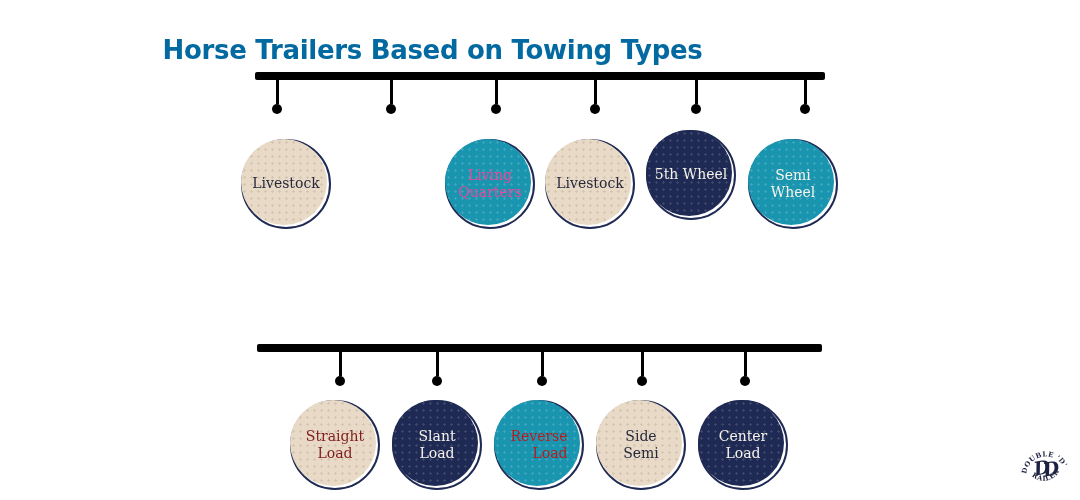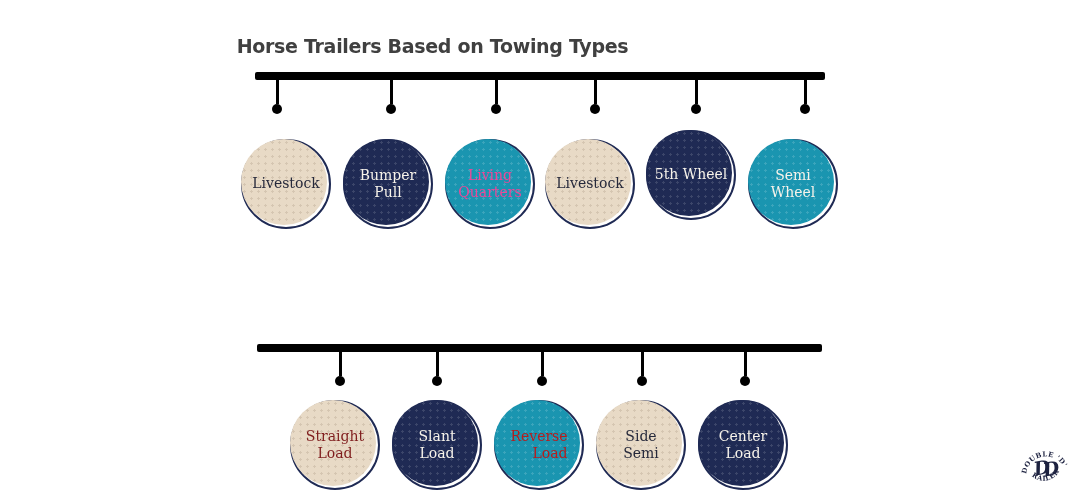--- a/index.html
+++ b/index.html
@@ -19,23 +19,23 @@
     position: absolute;
     inset: 0;
   }
   .diagram-title {
     position: absolute;
     left: 0;
     width: 865px;
     text-align: center;
     font-family: "DejaVu Sans", "Liberation Sans", sans-serif;
     font-weight: 700;
-    font-size: 19px;
+    font-size: 26px;
     letter-spacing: -0.3px;
-    color: #404040;
+    color: #0369a1;
   }
   .tbar {
     position: absolute;
     height: 8px;
     background: #000000;
     border-radius: 2px;
   }
   .connector {
     position: absolute;
     width: 10px;
@@ -152,26 +152,20 @@
     </div>
     <div class="connector" style="left:805px; top:80px">
       <div class="cline"></div>
       <div class="cdot"></div>
     </div>
 
     <div class="circle c-tan" style="left:241px; top:139px">
       <div class="ring" style="border-color: rgb(31, 42, 84);"></div>
       <div class="fill" style="background-color: rgb(232, 218, 198);"></div>
       <div class="label" style="color: rgb(38, 41, 59);">Livestock</div>
-    </div>
-    <div class="circle c-navy" style="left:343px; top:139px">
-      <div class="ring" style="border-color: rgb(31, 42, 84);"></div>
-      <div class="fill" style="background-color: rgb(31, 42, 84);"></div>
-      <div class="label" style="color: rgb(247, 243, 234);">Bumper
-Pull</div>
     </div>
     <div class="circle c-teal" style="left:445px; top:139px">
       <div class="ring" style="border-color: rgb(31, 42, 84);"></div>
       <div class="fill" style="background-color: rgb(26, 149, 176);"></div>
       <div class="label" style="color: #ec4899;">Living
 Quarters</div>
     </div>
     <div class="circle c-tan" style="left:545px; top:139px">
       <div class="ring" style="border-color: rgb(31, 42, 84);"></div>
       <div class="fill" style="background-color: rgb(232, 218, 198);"></div>

